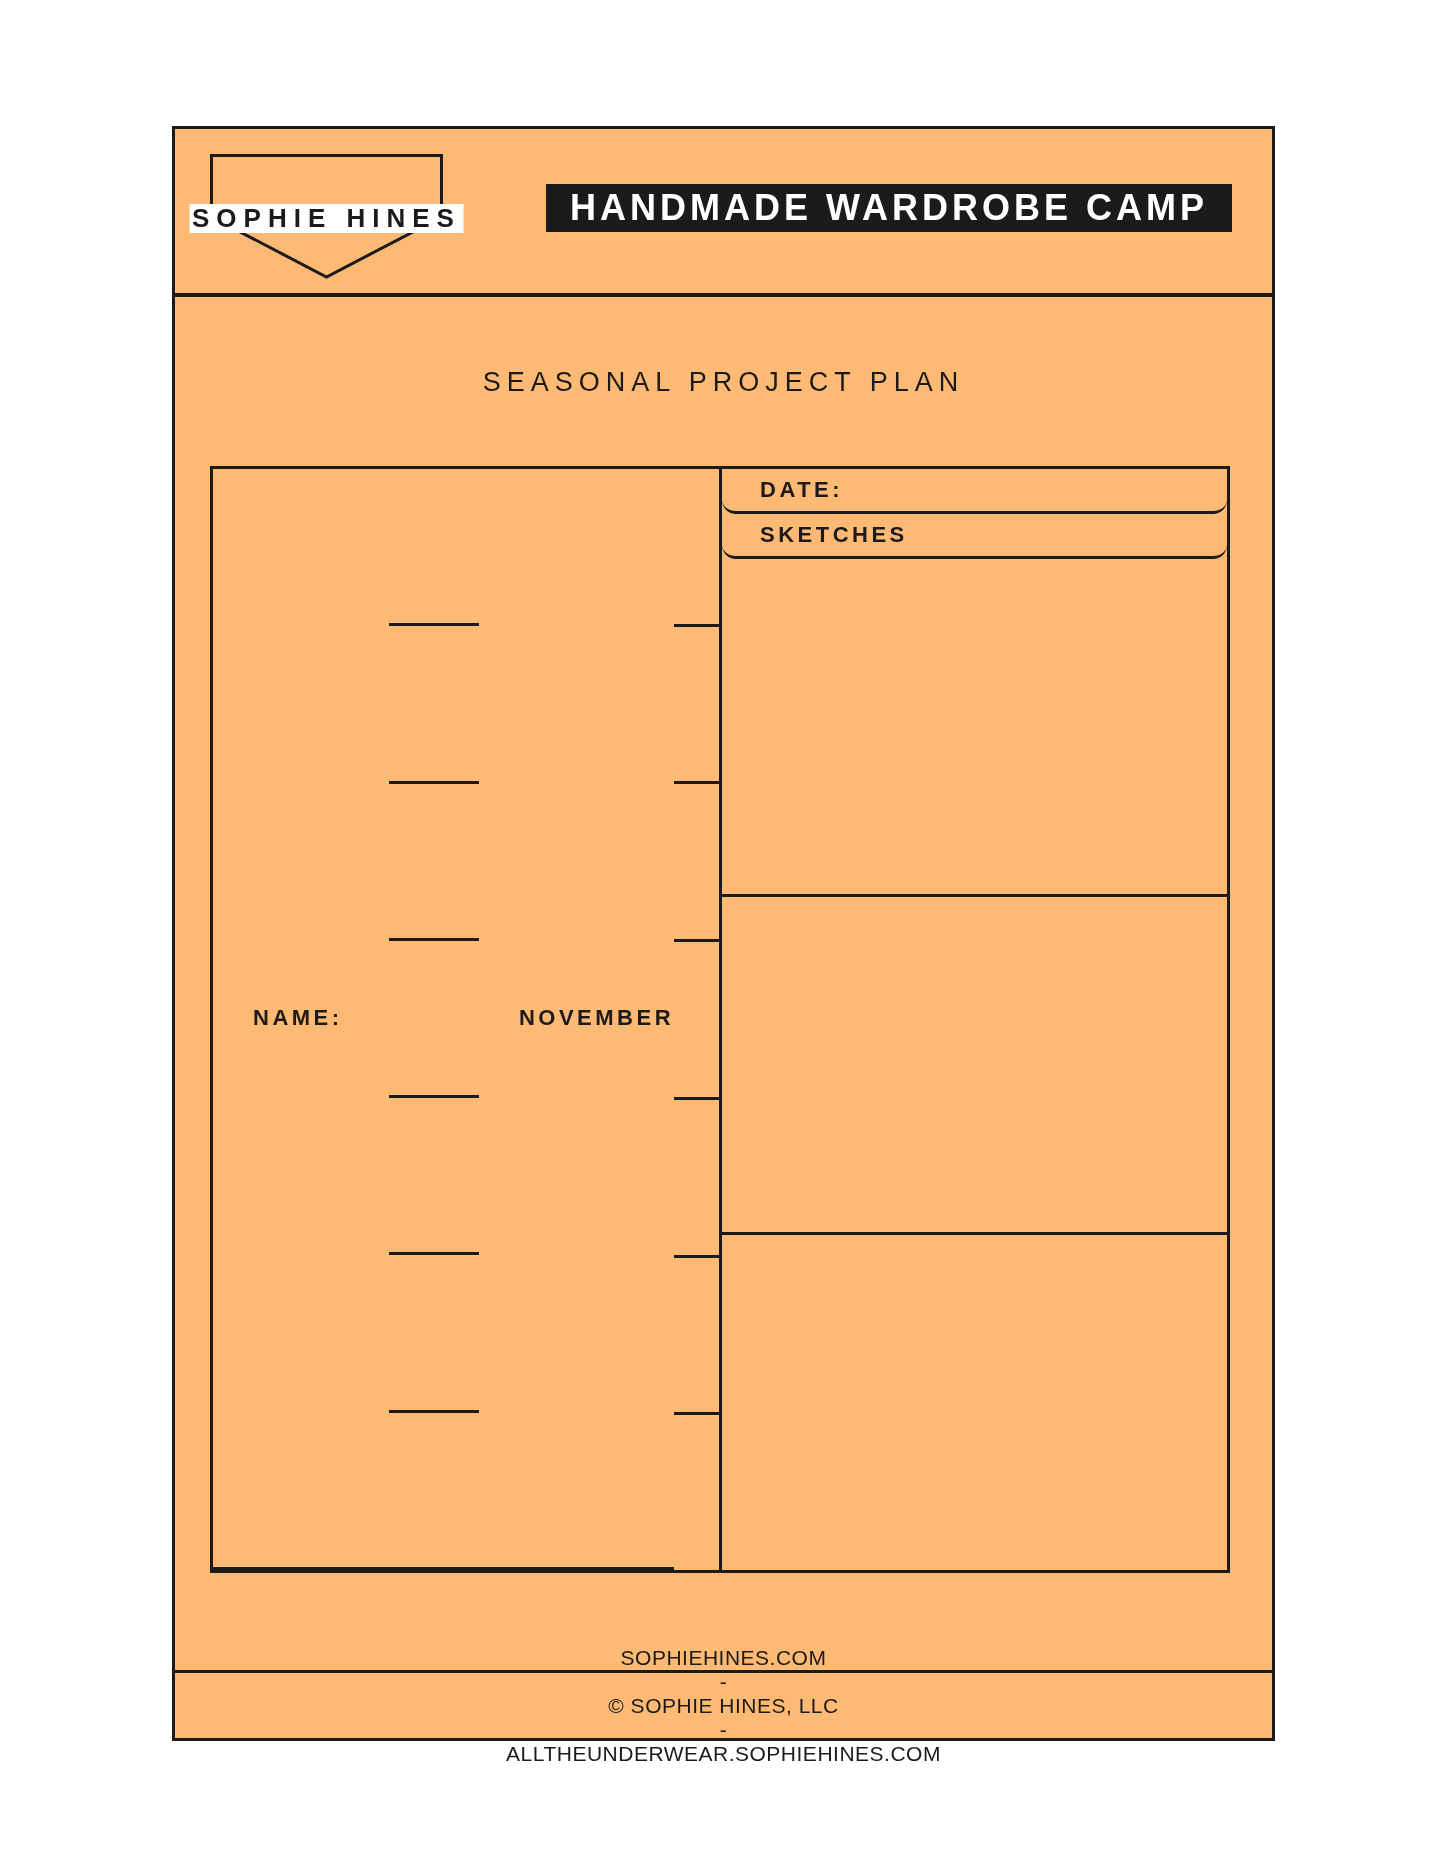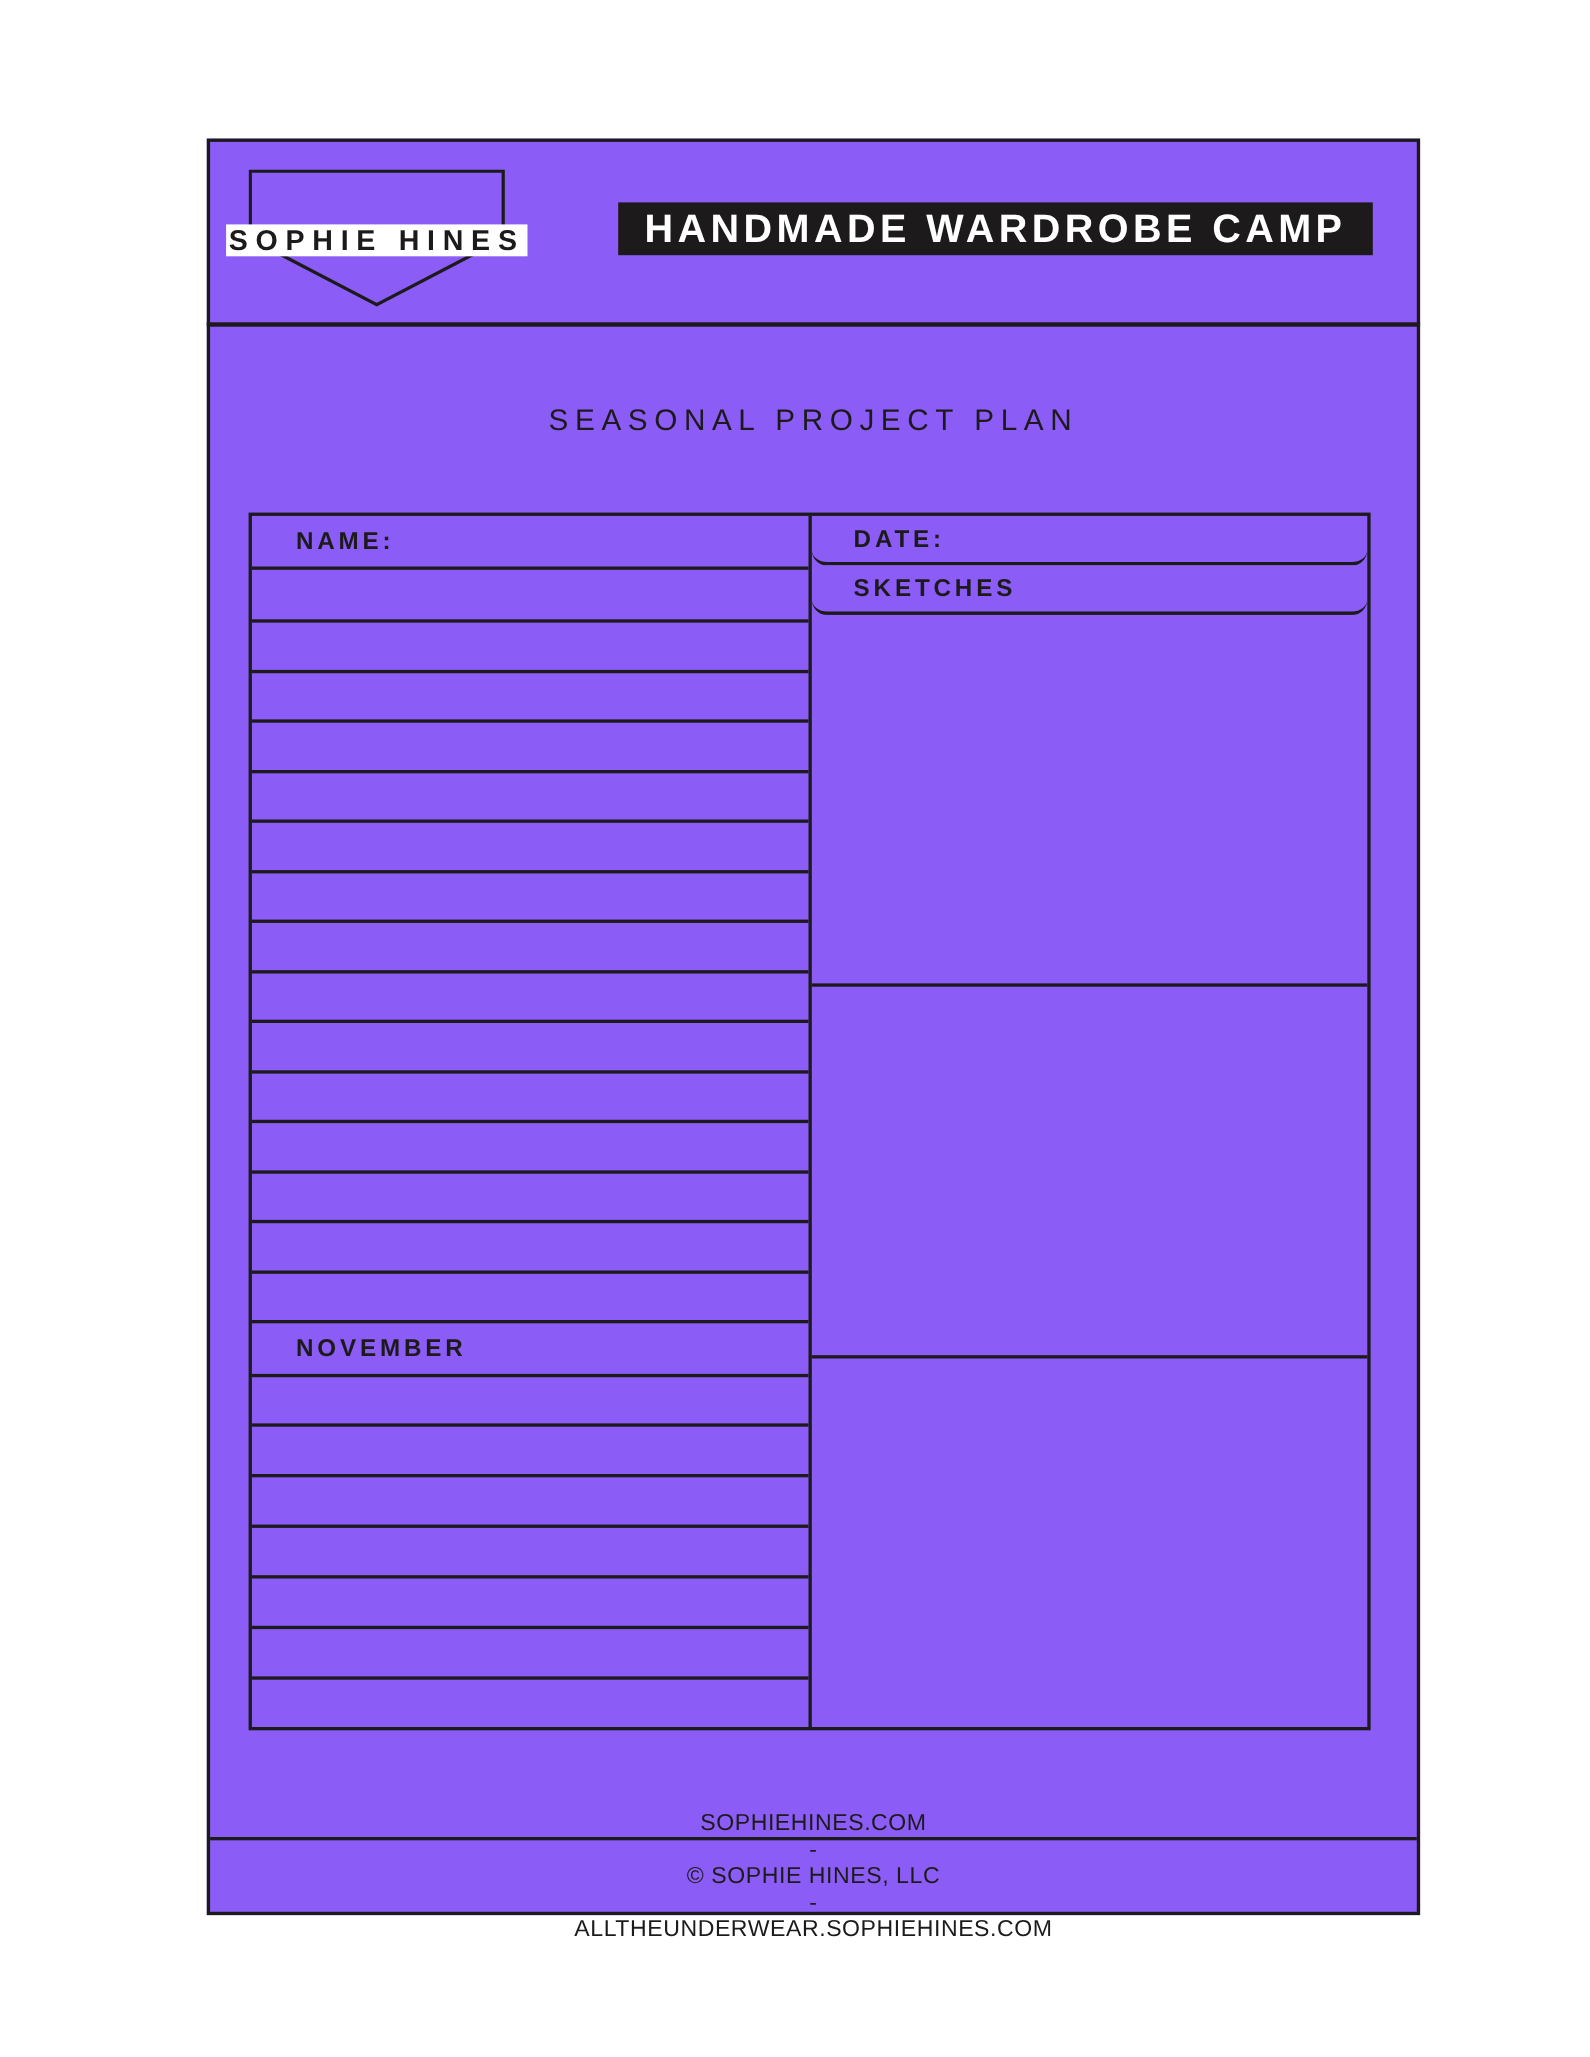--- a/index.html
+++ b/index.html
@@ -4,22 +4,22 @@
 <style>
   :root{
     --ink:#1d1a1b;
   }
   html,body{margin:0;padding:0;background:#ffffff;}
   body{
     width:1445px;height:1870px;position:relative;
     font-family:"Liberation Sans", sans-serif;color:var(--ink);
   }
   .page{
-    position:absolute;left:188px;top:126px;width:1103px;height:1615px;
-    border:3px solid var(--ink);box-sizing:border-box;background:#8b5cf6;padding-left:44px;
+    position:absolute;left:172px;top:126px;width:1103px;height:1615px;
+    border:3px solid var(--ink);box-sizing:border-box;background:#fdba74;padding-left:44px;
   }
   
   .logo{position:absolute;left:35px;top:25px;width:233px;height:125px;}
   .logo svg{display:block;width:233px;height:125px;}
   .logo-text{
     position:absolute;left:50%;top:50px;transform:translateX(-50%);
     font-size:26px;font-weight:bold;letter-spacing:7px;white-space:nowrap;
     background:#fff;padding:0 3px;line-height:1.1;
   }
   .badge{
@@ -36,21 +36,21 @@
     position:absolute;left:0;right:0;top:238px;text-align:center;
     font-size:27px;font-weight:normal;letter-spacing:6px;
   }
   
   .sheet{
     position:absolute;left:35px;top:337px;width:1020px;height:1107px;
     border:3px solid var(--ink);box-sizing:border-box;display:flex;
   }
   .col-left{
     width:509px;flex:0 0 509px;border-right:3px solid var(--ink);
-    display:flex;flex-direction:column;box-sizing:border-box;
+    display:flex;flex-direction:row;box-sizing:border-box;
   }
   .col-right{flex:1;display:flex;flex-direction:column;}
   .row{
     flex:1 1 0;border-bottom:3px solid var(--ink);box-sizing:border-box;
     display:flex;align-items:center;padding-left:40px;min-height:0;
   }
   .rows-group{display:flex;flex-direction:column;min-height:0;}
   .rows-group .row{flex:1 1 0;}
   .col-left > *:last-child .row:last-child{border-bottom:none;}
   .cell-label{

